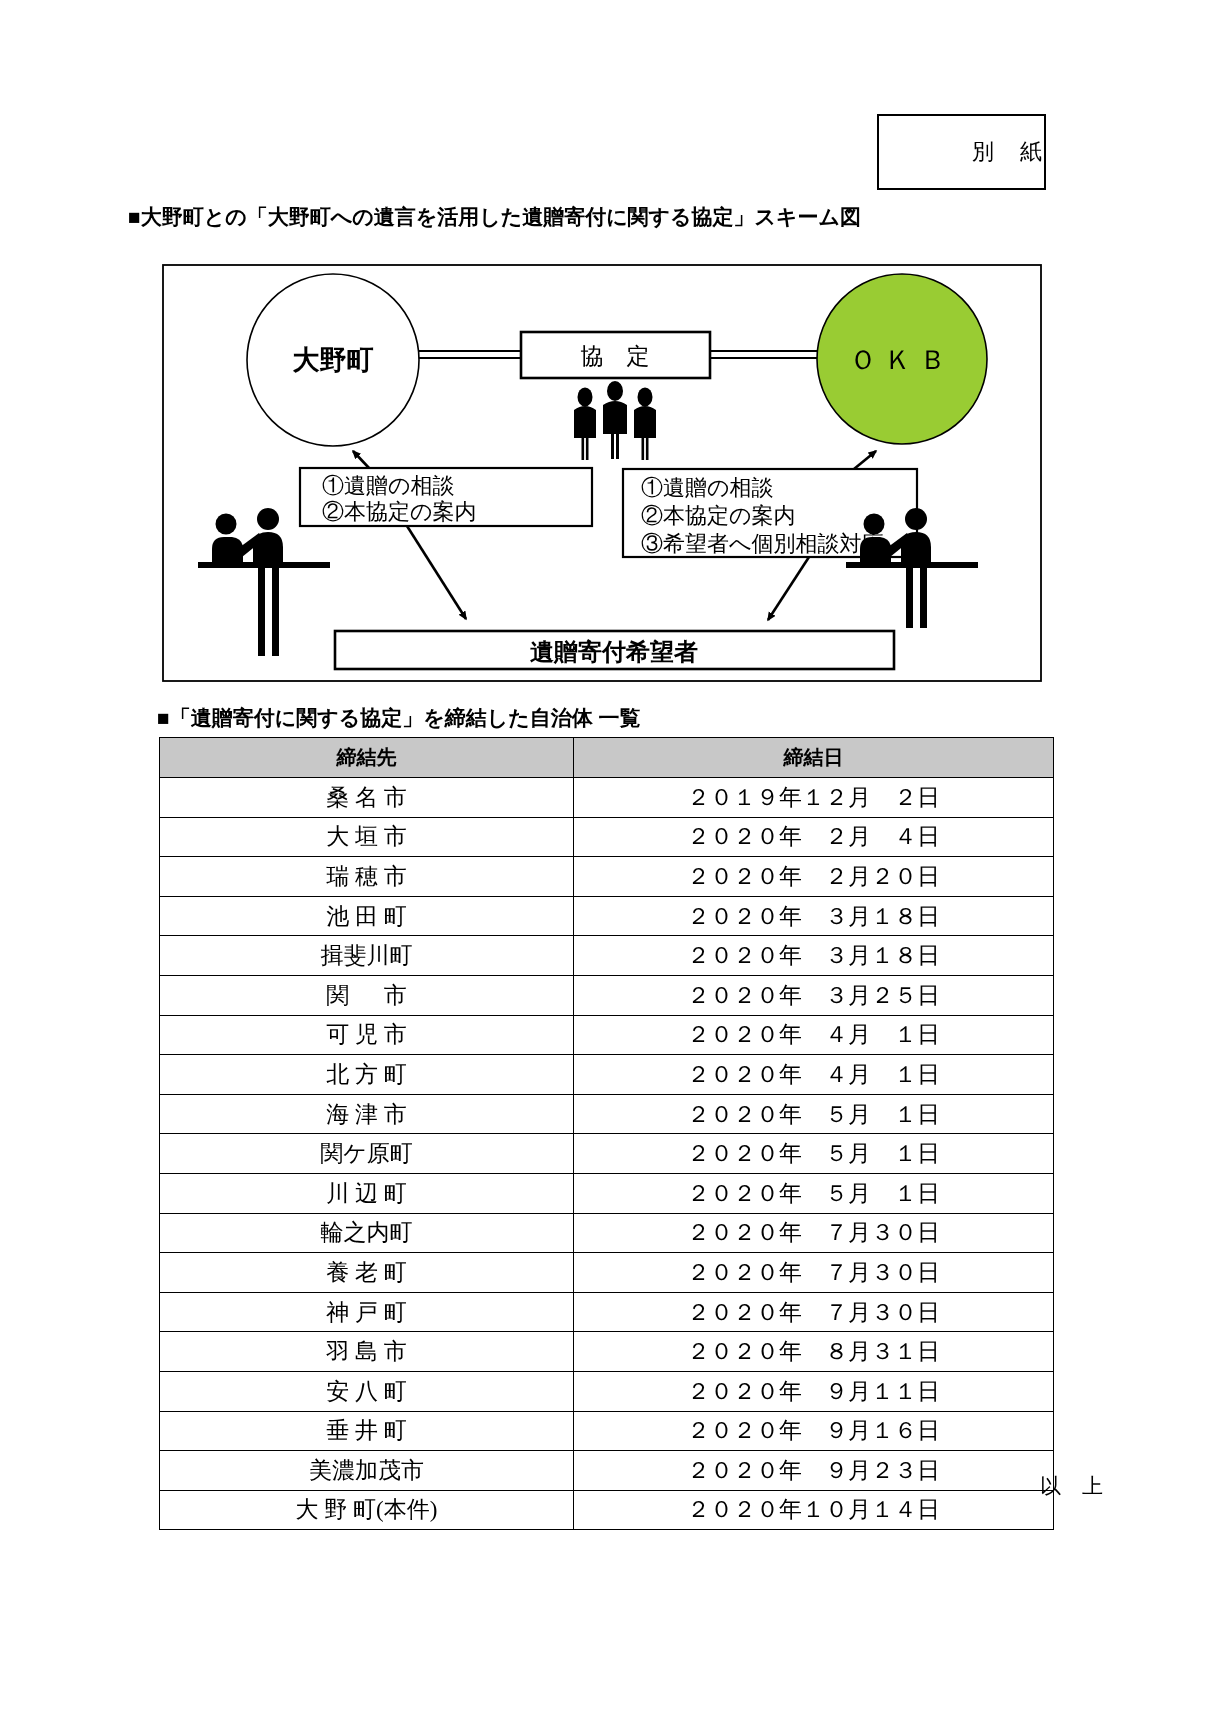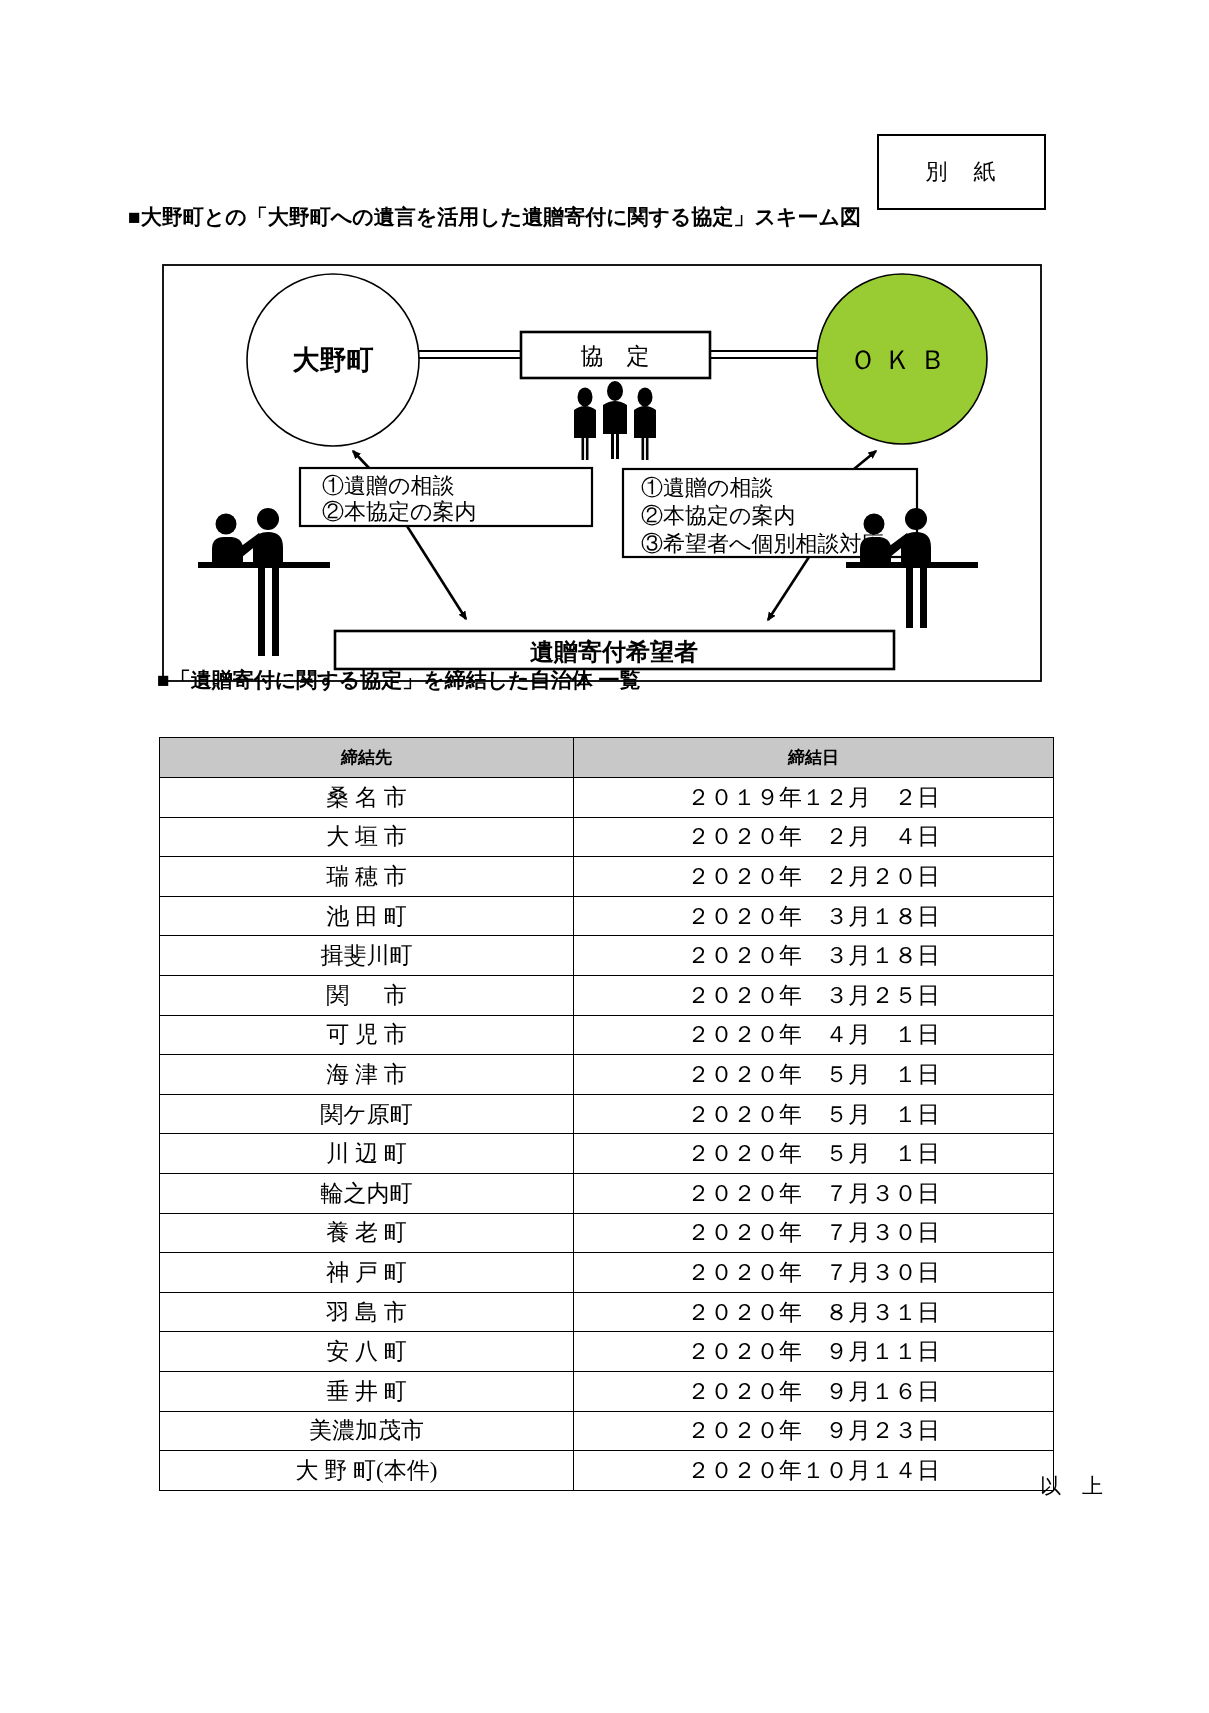--- a/index.html
+++ b/index.html
@@ -4,42 +4,42 @@
 <style>
   html,body{margin:0;padding:0;}
   body{
     width:1209px;height:1713px;position:relative;background:#ffffff;
     font-family:"Liberation Sans",sans-serif;color:#000;
   }
   .abs{position:absolute;}
   
   .tag-box{
     left:877px;top:114px;width:165px;height:72px;
-    border:2.5px solid #000;display:flex;align-items:center;justify-content:center;
-    font-size:22px;font-family:"Liberation Sans",sans-serif;letter-spacing:2px;margin-top:20px;
+    border:2.5px solid #000;display:flex;align-items:center;justify-content:flex-end;
+    font-size:22px;font-family:"Liberation Sans",sans-serif;letter-spacing:2px;
   }
   
   .h1{left:128px;top:203px;font-size:21px;font-weight:bold;white-space:nowrap;}
-  .h2{left:157px;top:666px;font-size:21px;font-weight:bold;white-space:nowrap;}
+  .h2{left:157px;top:704px;font-size:21px;font-weight:bold;white-space:nowrap;}
   
   .diagram{left:162px;top:264px;}
   .diagram text{font-family:"Liberation Serif",serif;}
   .diagram .gothic{font-family:"Liberation Sans",sans-serif;font-weight:bold;}
   
   table.agreements{
     position:absolute;left:159px;top:737px;width:894px;
     border-collapse:collapse;table-layout:fixed;
   }
   table.agreements th,table.agreements td{
     border:1.2px solid #000;text-align:center;vertical-align:middle;
     overflow:hidden;white-space:nowrap;
   }
   table.agreements th{
     height:37px;background:#c8c8c8;
-    font-family:Liberation Mono, monospace;font-weight:bold;font-size:17px;
+    font-family:Liberation Mono, monospace;font-weight:bold;font-size:20px;
   }
   table.agreements td{
     height:36.6px;font-family:"Liberation Serif",serif;font-size:23px;
   }
   table.agreements{border:1.6px solid #000;}
   col.c1{width:414px;} col.c2{width:480px;}
   .closing{left:1040px;top:1472px;font-size:21px;font-family:"Liberation Serif",serif;white-space:nowrap;}
 </style>
 </head>
 <body>
@@ -170,20 +170,24 @@
       </tr>
       <tr>
         <td>関 　 市</td>
         <td>２０２０年　３月２５日</td>
       </tr>
       <tr>
         <td>可 児 市</td>
         <td>２０２０年　４月　１日</td>
       </tr>
       <tr>
+        <td>北 方 町</td>
+        <td>２０２０年　４月　１日</td>
+      </tr>
+      <tr>
         <td>海 津 市</td>
         <td>２０２０年　５月　１日</td>
       </tr>
       <tr>
         <td>関ケ原町</td>
         <td>２０２０年　５月　１日</td>
       </tr>
       <tr>
         <td>川 辺 町</td>
         <td>２０２０年　５月　１日</td>

